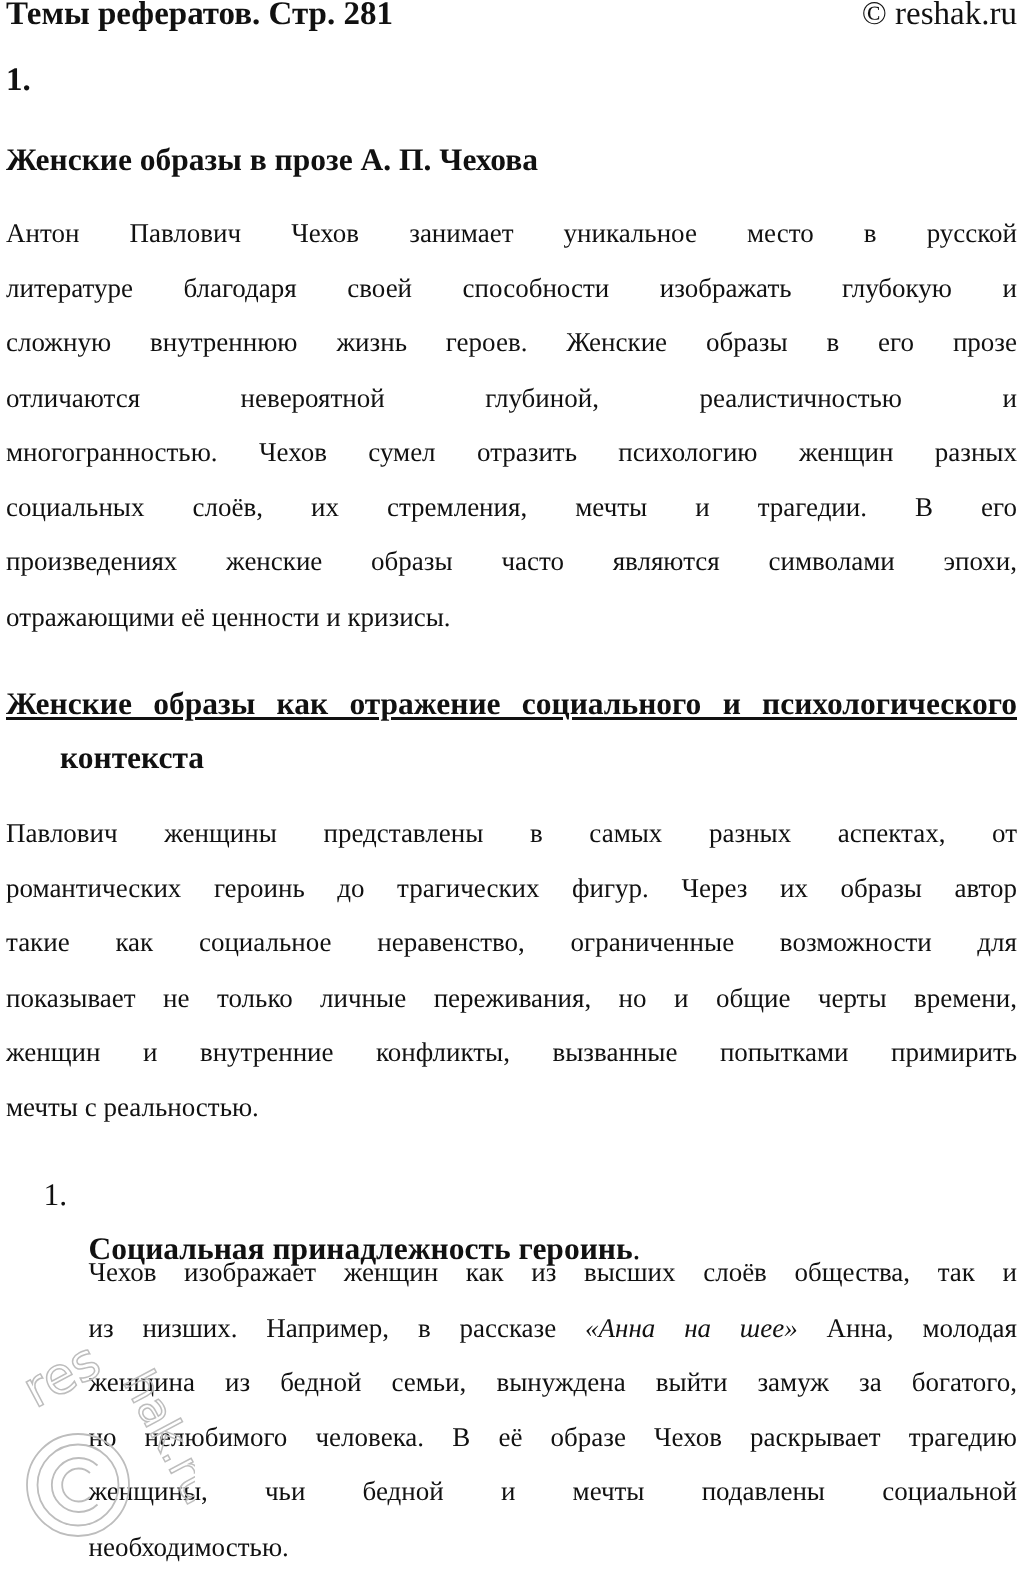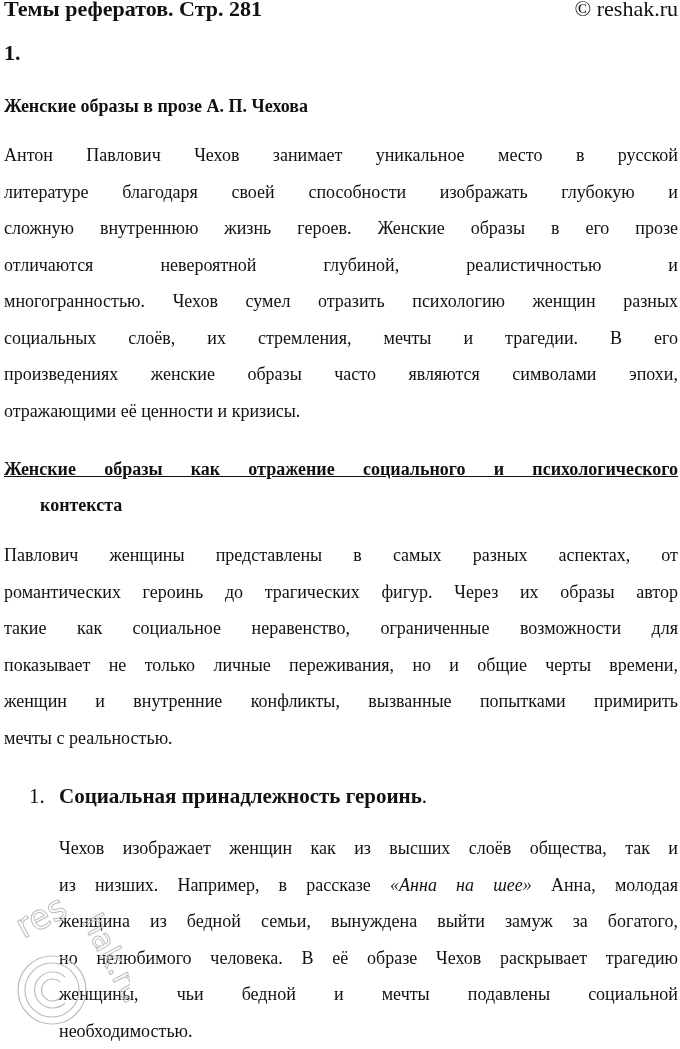--- a/index.html
+++ b/index.html
@@ -13,31 +13,31 @@
     position: absolute; left: 4px; right: 2px; top: -4px; height: 30px;
     display: flex; justify-content: space-between; align-items: baseline;
     font-size: 22px;
   }
   .header-title { font-weight: bold; }
   .header-copy { font-weight: normal; }
   .num {
     position: absolute; left: 4px; top: 40px; font-size: 22px; font-weight: bold;
   }
   .h {
-    position: absolute; left: 4px; right: 2px; font-size: 18px; font-weight: bold;
+    position: absolute; left: 4px; right: 2px; font-size: 21px; font-weight: bold;
     line-height: 36px;
   }
   .p {
     position: absolute; left: 4px; right: 2px; font-size: 18px; line-height: 36.5px;
     text-align: justify;
   }
   .p .line { display: block; text-align: justify; text-align-last: justify; white-space: nowrap; }
   .p .line.last { text-align-last: left; }
   .li-num { position: absolute; left: 29px; top: 784px; font-size: 21px; }
-  .li-title { position: absolute; left: 59px; top: 784px; font-size: 21px; font-weight: bold; }
+  .li-title { position: absolute; left: 59px; top: 820px; font-size: 21px; font-weight: bold; }
   .li-title .dot { font-weight: normal; }
   .li-body { left: 59px; }
   em { font-style: italic; margin-top: 44px; }
   .watermark {
     position: absolute; left: 10px; top: 895px; width: 120px; height: 150px;
     pointer-events: none;
   }
 </style>
 </head>
 <body>

